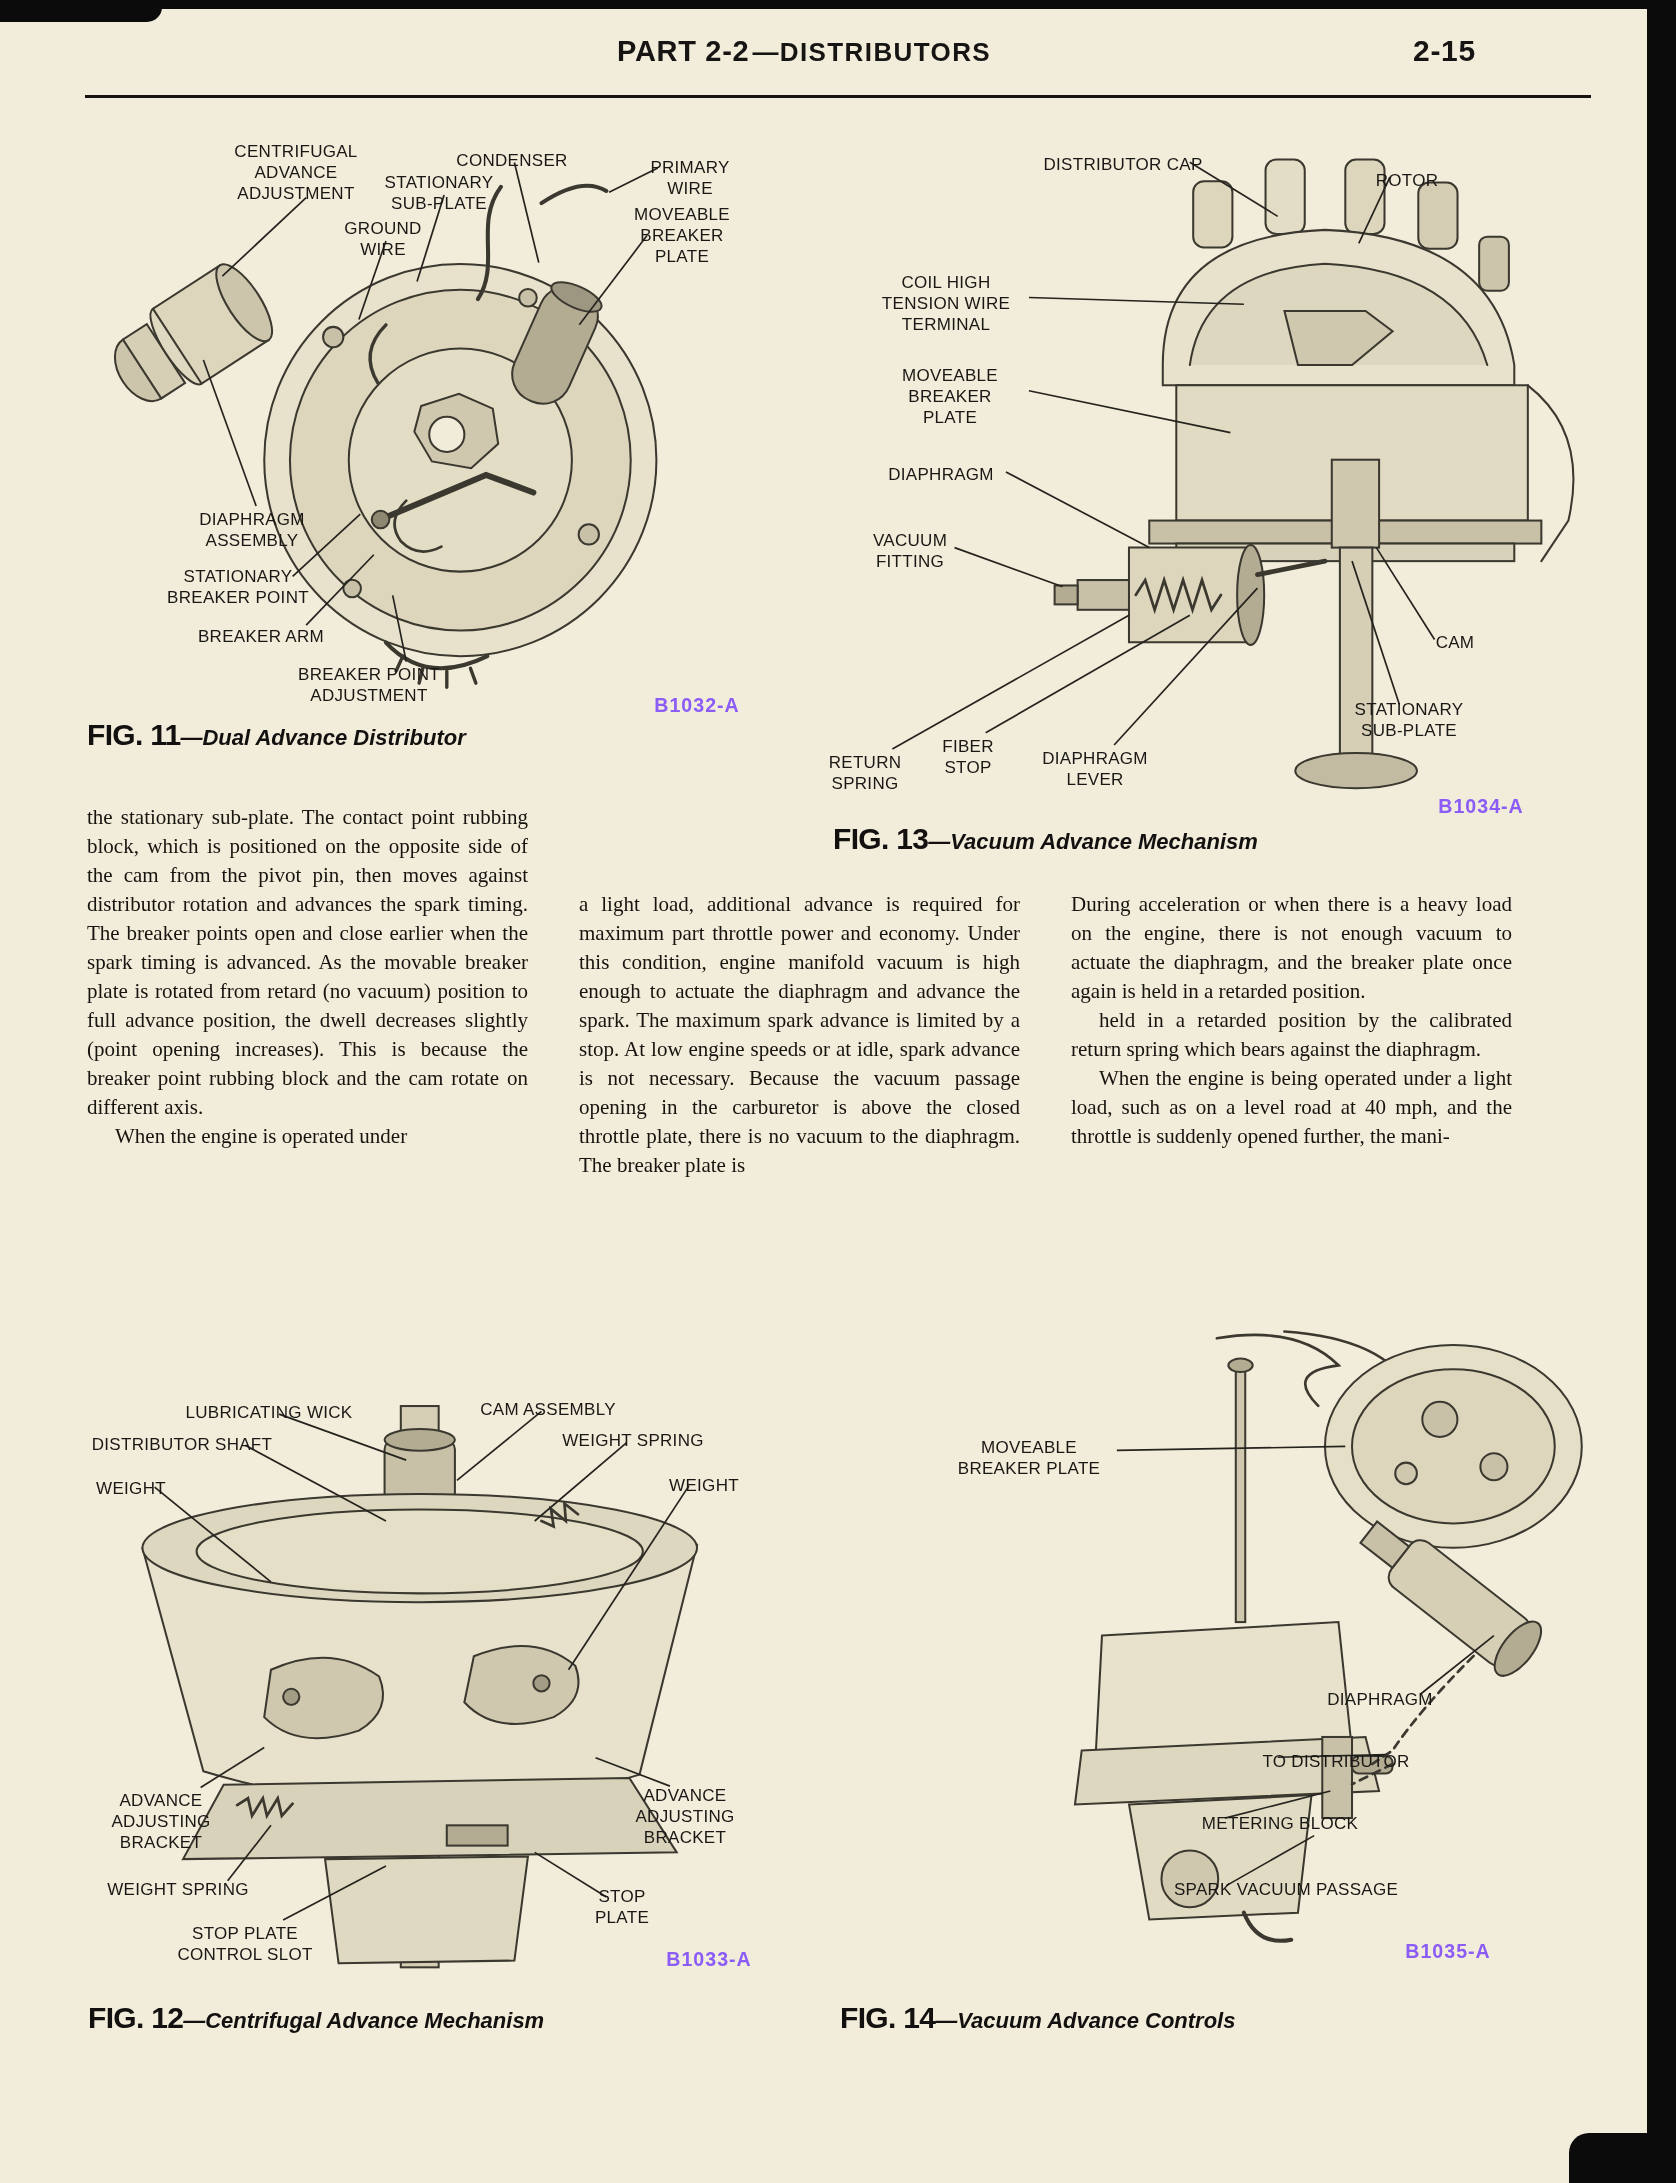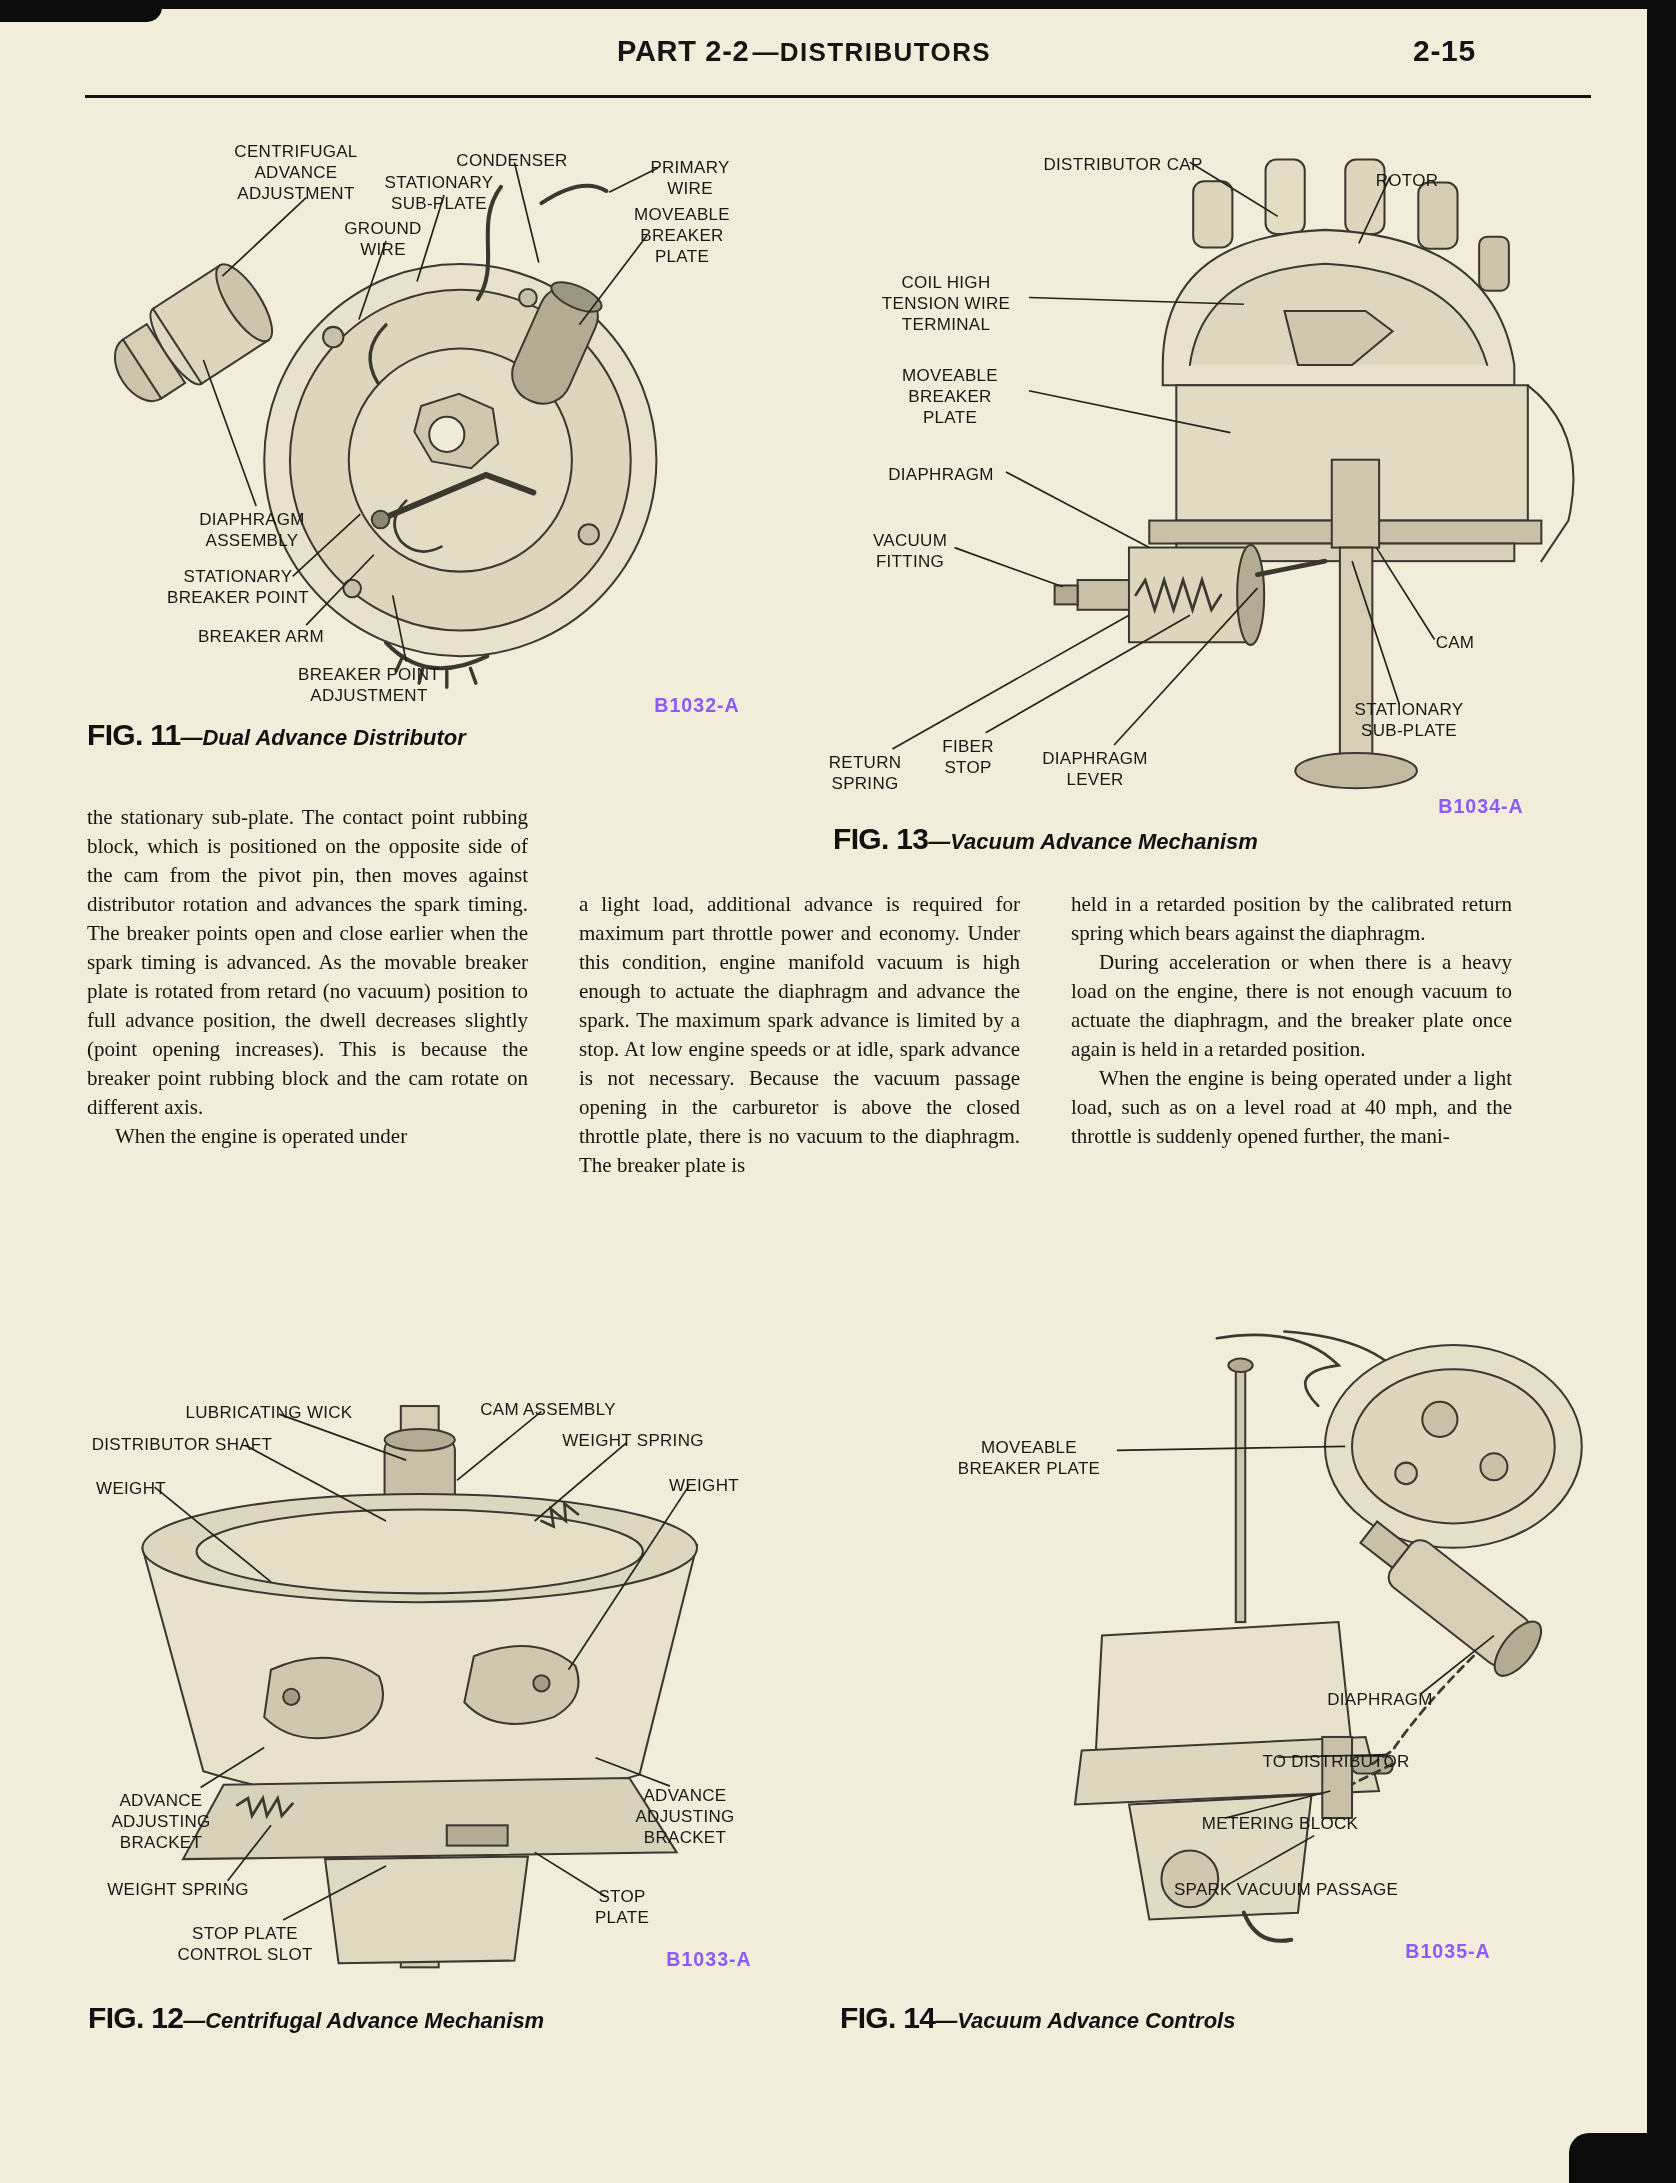--- a/index.html
+++ b/index.html
@@ -209,22 +209,22 @@
   </div>
 
   <div class="col" style="left:87px; top:803px;">
     <p>the stationary sub-plate. The contact point rubbing block, which is positioned on the opposite side of the cam from the pivot pin, then moves against distributor rotation and advances the spark timing. The breaker points open and close earlier when the spark timing is advanced. As the movable breaker plate is rotated from retard (no vacuum) position to full advance position, the dwell decreases slightly (point opening increases). This is because the breaker point rubbing block and the cam rotate on different axis.</p>
     <p>When the engine is operated under</p>
   </div>
   <div class="col" style="left:579px; top:890px;">
     <p>a light load, additional advance is required for maximum part throttle power and economy. Under this condition, engine manifold vacuum is high enough to actuate the diaphragm and advance the spark. The maximum spark advance is limited by a stop. At low engine speeds or at idle, spark advance is not necessary. Because the vacuum passage opening in the carburetor is above the closed throttle plate, there is no vacuum to the diaphragm. The breaker plate is</p>
   </div>
   <div class="col" style="left:1071px; top:890px;">
+    <p>During acceleration or when there is a heavy load on the engine, there is not enough vacuum to actuate the diaphragm, and the breaker plate once again is held in a retarded position.</p>
     <p>held in a retarded position by the calibrated return spring which bears against the diaphragm.</p>
-    <p>During acceleration or when there is a heavy load on the engine, there is not enough vacuum to actuate the diaphragm, and the breaker plate once again is held in a retarded position.</p>
     <p>When the engine is being operated under a light load, such as on a level road at 40 mph, and the throttle is suddenly opened further, the mani-</p>
   </div>
 
   <div class="fig" style="left:68px; top:1379px; width:717px; height:612px;">
     <svg viewBox="0 0 1060 905">
       <g stroke="#3a382f" stroke-width="3" fill="none" stroke-linecap="round">
         <rect x="492" y="40" width="56" height="830" fill="#d6cfb6"></rect>
         <path d="M492 120 l56 26 M492 180 l56 26 M492 240 l56 26" stroke-width="3"></path>
         <rect x="468" y="90" width="104" height="200" rx="14" fill="#c8c1a8"></rect>
         <ellipse cx="520" cy="90" rx="52" ry="16" fill="#b3ac93"></ellipse>

